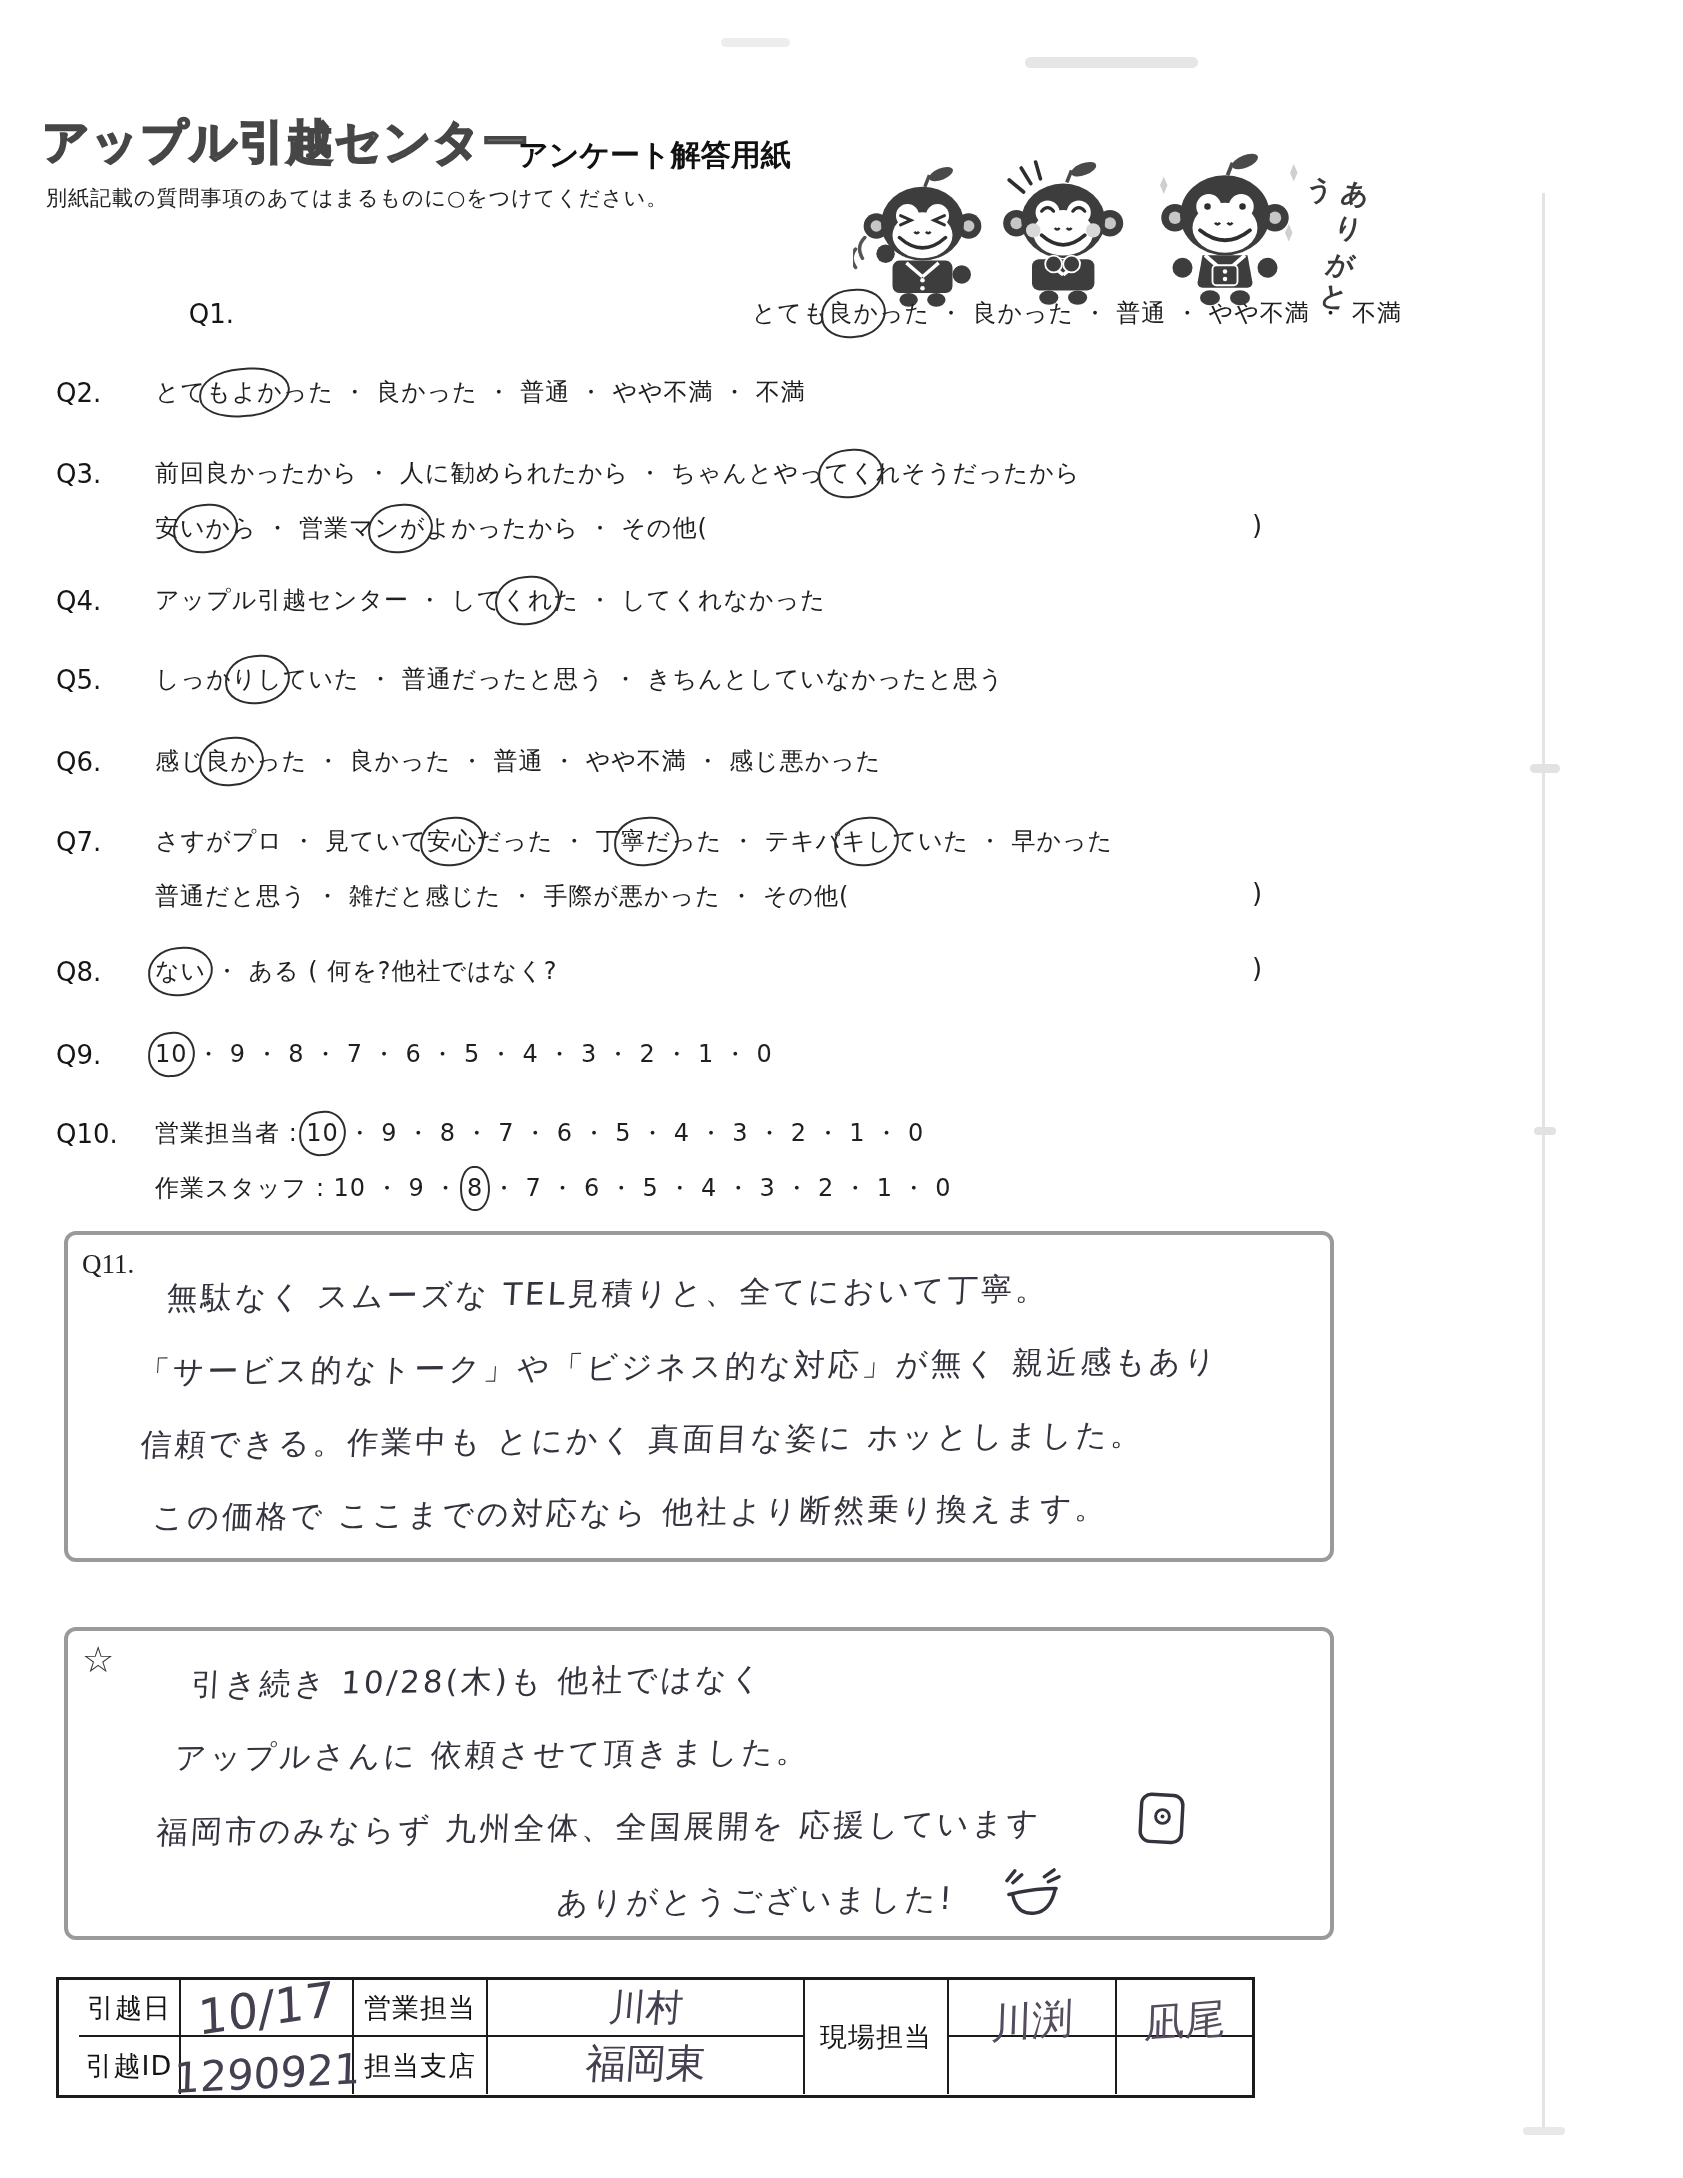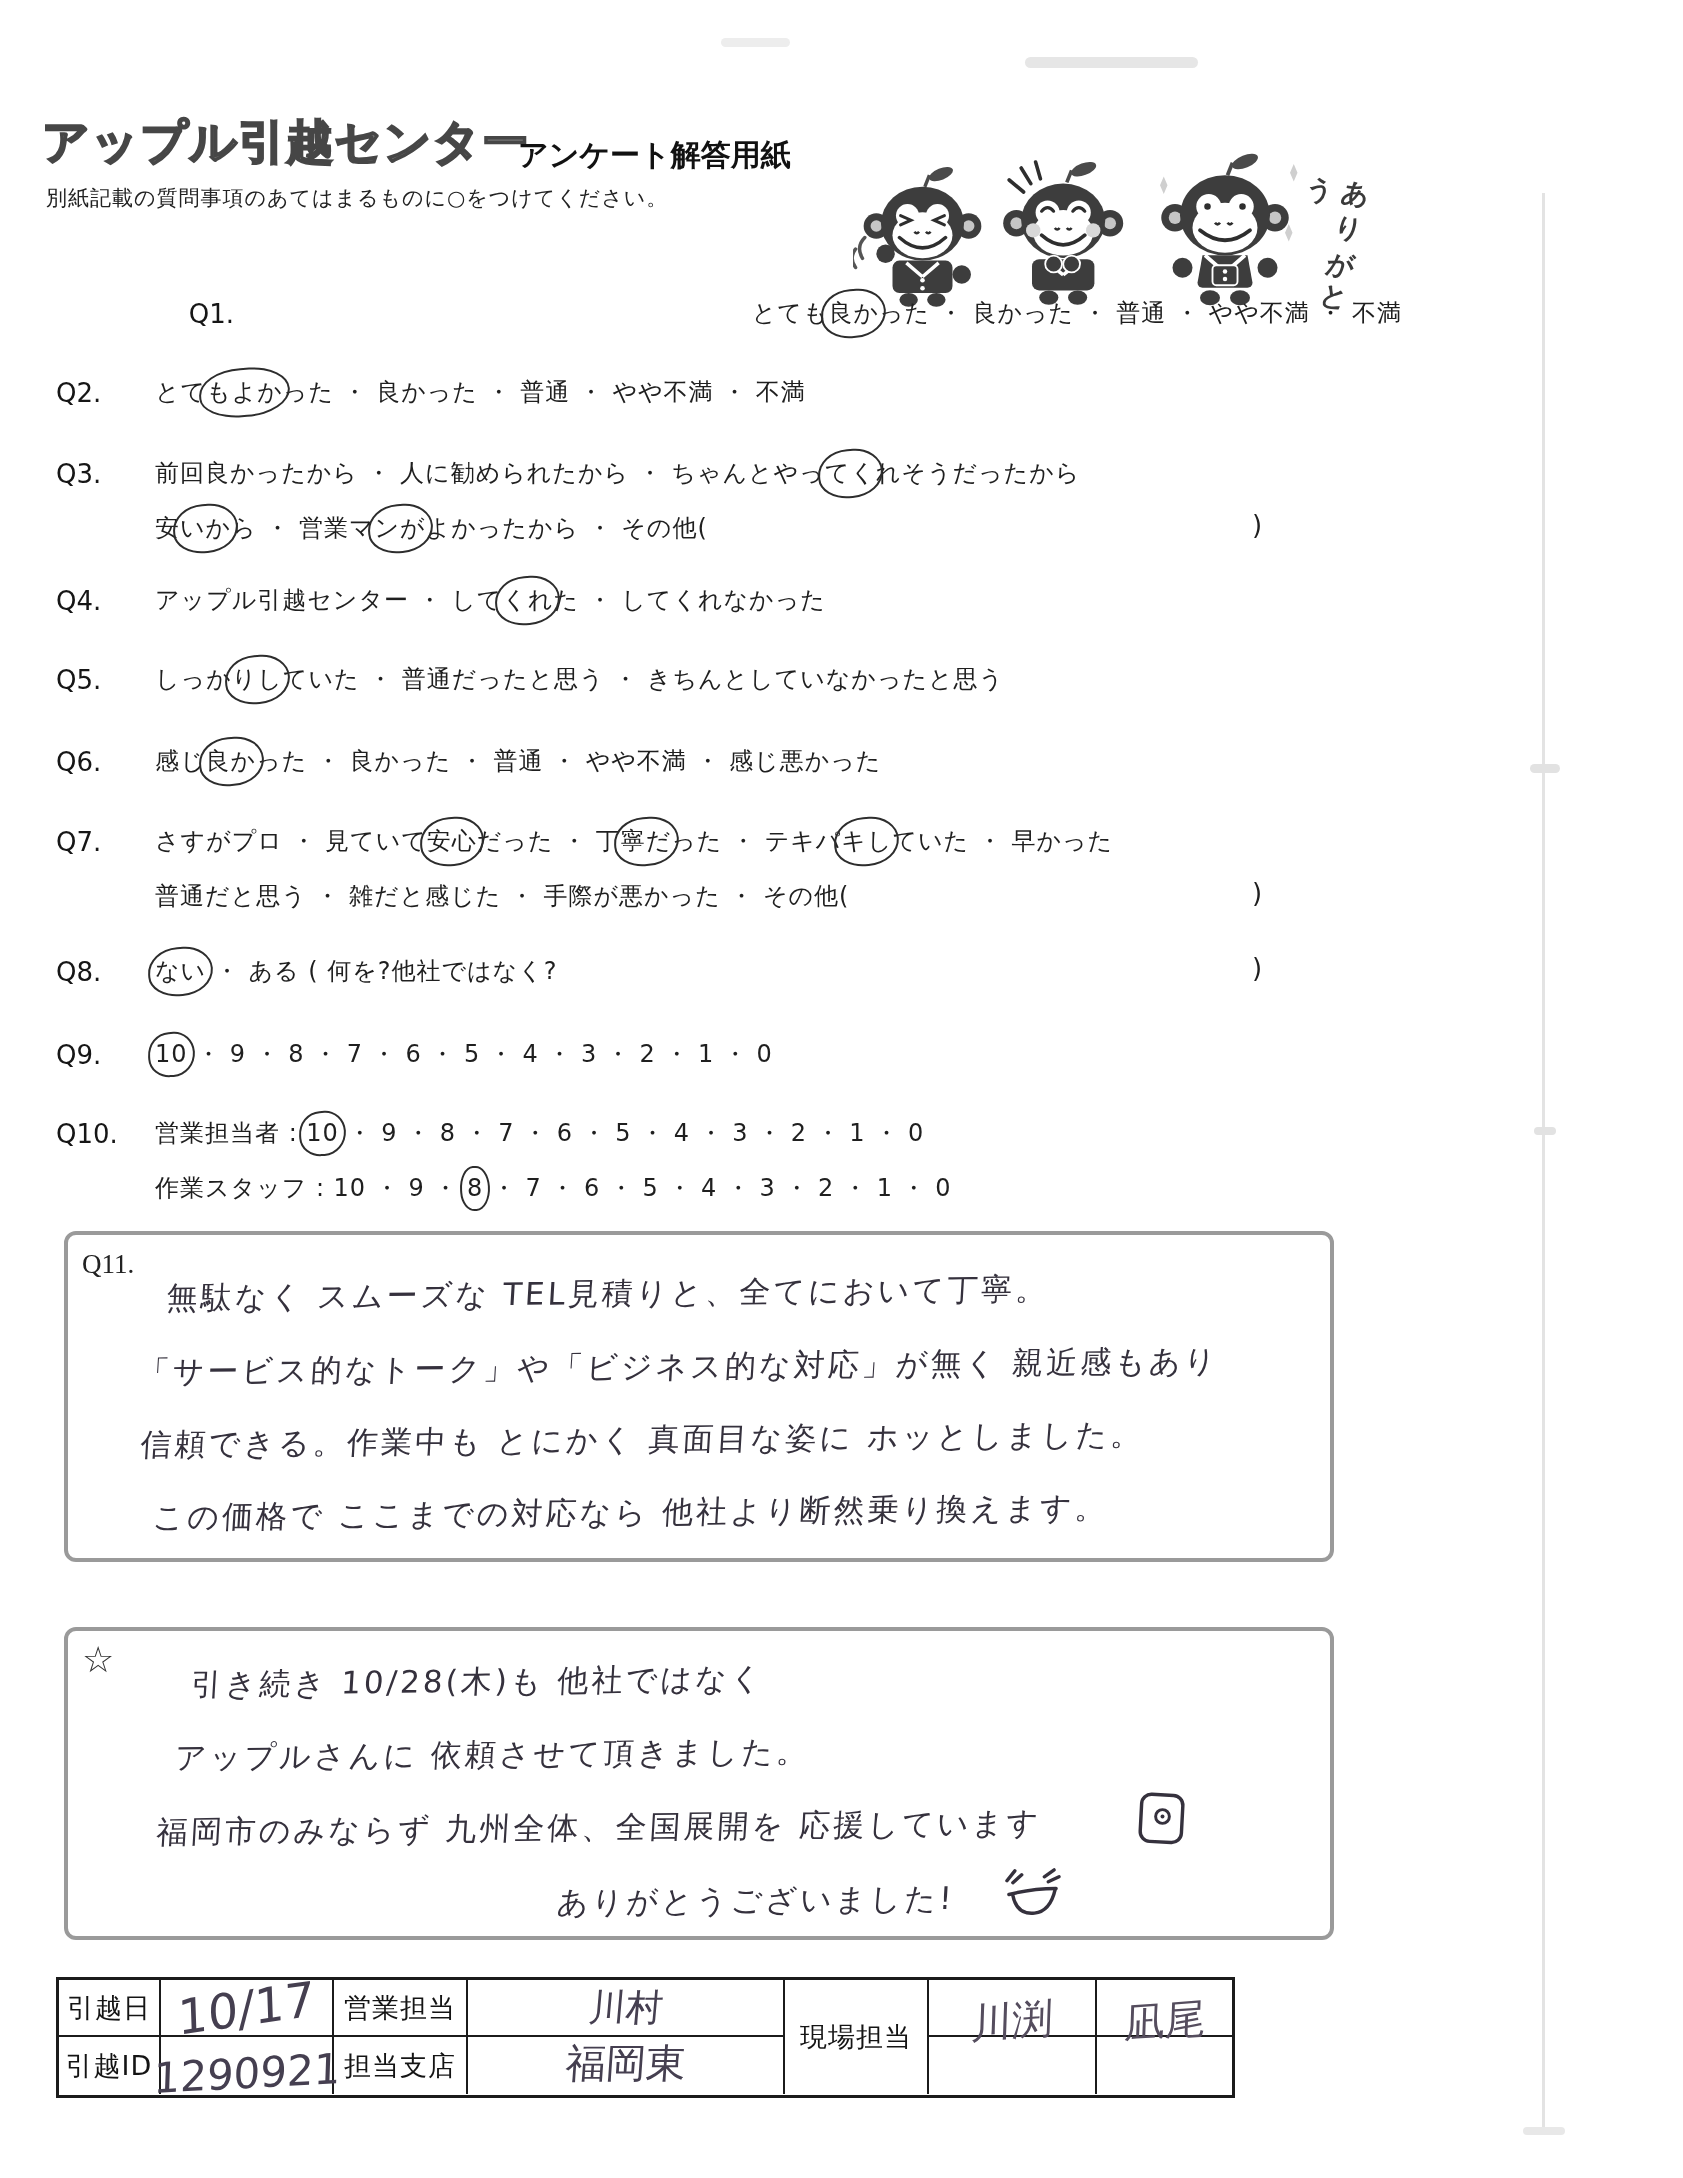--- a/index.html
+++ b/index.html
@@ -44,21 +44,21 @@
   .box-q11 .hand-line:nth-child(4){margin-left:85px;}
   .box-star .hand-lines{padding-top:30px;}
   .box-star .hand-line:nth-child(1){margin-left:123px;}
   .box-star .hand-line:nth-child(2){margin-left:107px;}
   .box-star .hand-line:nth-child(3){margin-left:89px;}
   .box-star .hand-line:nth-child(4){margin-left:489px;}
   .doodle{position:absolute;}
   
   .footer-table{position:absolute;left:56px;top:1977px;width:1173px;height:115px;
       display:grid;grid-template-columns:102px 173px 134px 317px 144px 168px 136px;
-      grid-template-rows:57px 57px;border:3px solid #1b1b1b;background:#fff;}
+      grid-template-rows:57px 57px;border:3px solid #1b1b1b;background:#fff;padding-left:20px;}
   .cell{display:flex;align-items:center;justify-content:center;
       border-right:2.5px solid #1b1b1b;border-bottom:2.5px solid #1b1b1b;overflow:visible;}
   .cell.no-r{border-right:none;}
   .cell.no-b{border-bottom:none;}
   .cell-label{font-size:27px;color:#141414;letter-spacing:1px;}
   .hw{display:inline-block;font-family:"DejaVu Sans",sans-serif;color:#453f50;white-space:nowrap;}
   .hw-date{font-size:48px;transform:rotate(-8deg) skewX(-6deg);}
   .hw-id{font-size:42px;transform:rotate(-3deg) translateY(8px) skewX(-5deg);}
   .hw-sales{font-size:37px;transform:skewX(-5deg);}
   .hw-branch{font-size:40px;transform:translateY(-2px) skewX(-4deg);}

